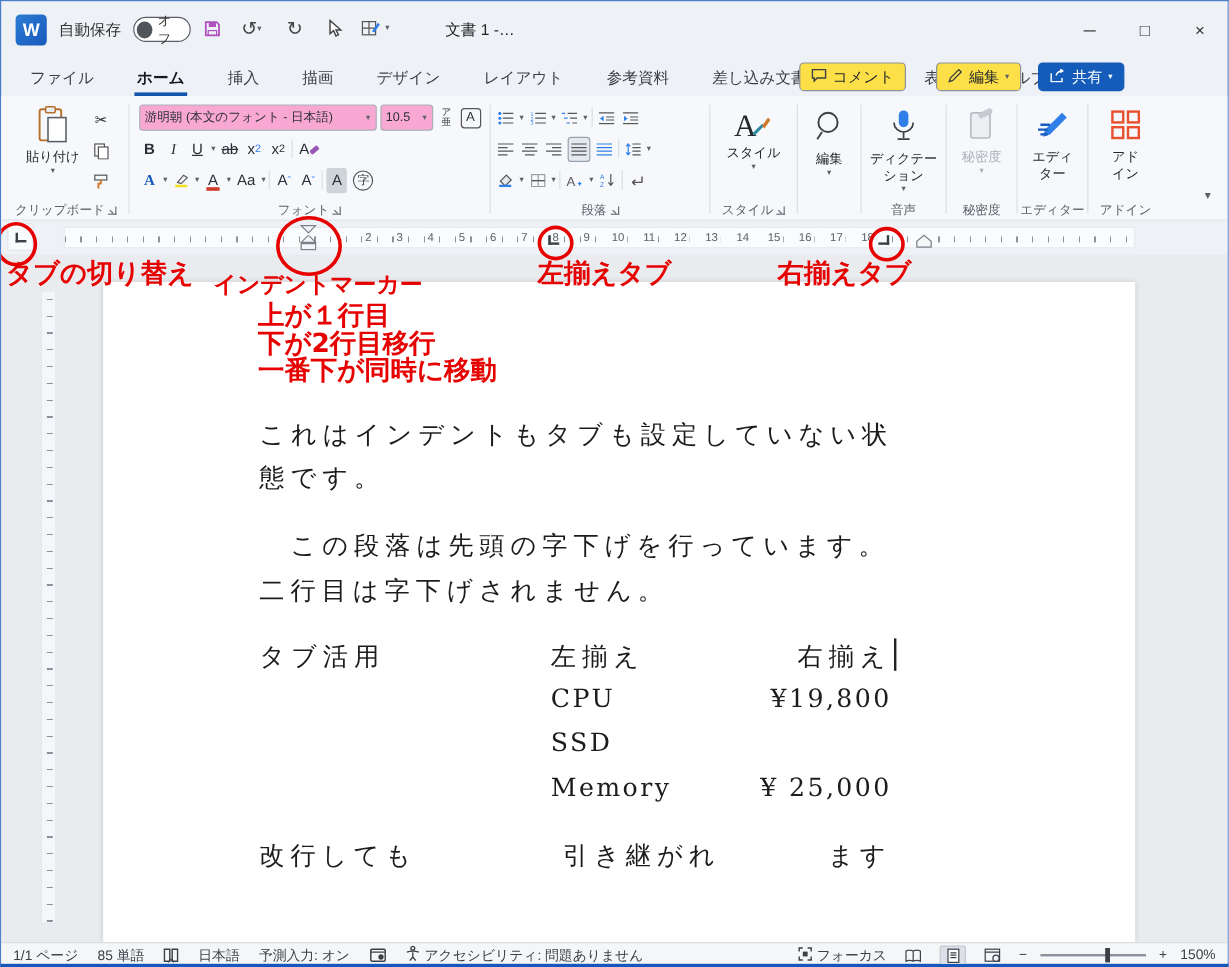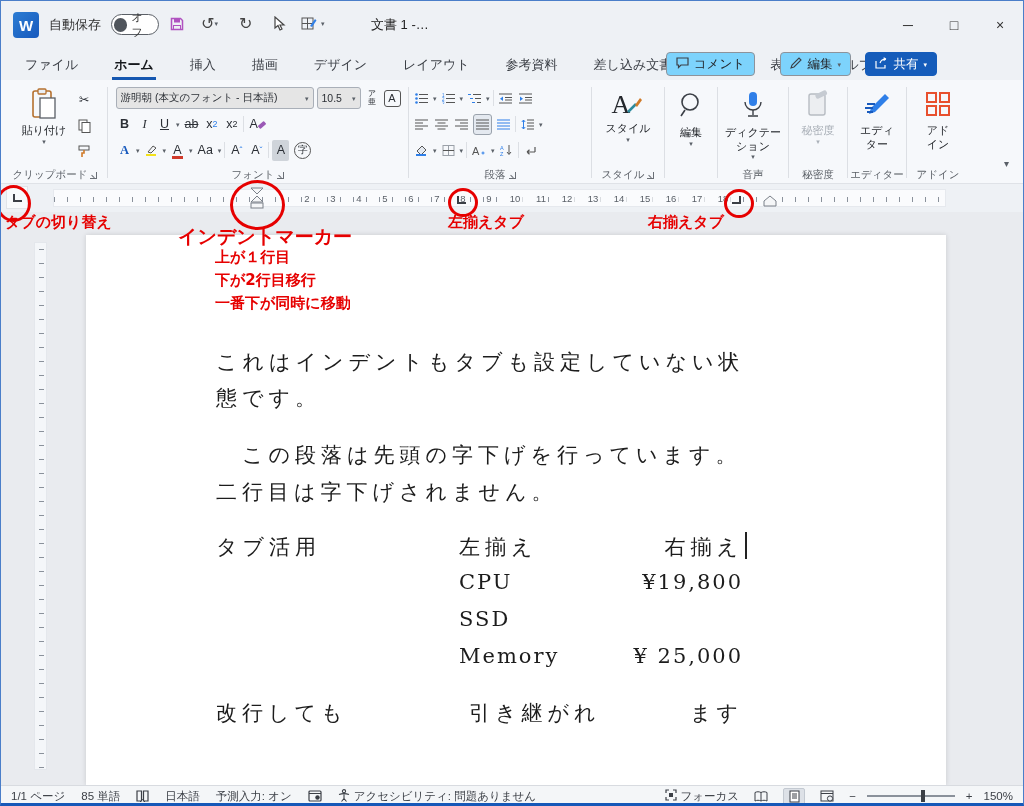--- a/index.html
+++ b/index.html
@@ -25,41 +25,41 @@
     border:1px solid #c6cbd2;border-radius:4px;display:flex;align-items:center;padding:0 10px;gap:7px;
     font-size:12.5px;color:#5a5f66;box-shadow:0 1px 2px rgba(0,0,0,.06)}
   .winctl{position:absolute;top:0;height:48px;width:46px;display:flex;align-items:center;justify-content:center;
     font-size:14px;color:#333}
 
   
   .tabrow{position:relative;height:31px;display:flex;align-items:center;padding-left:12px;gap:12px}
   .rtab{font-size:13px;color:#3b3f46;padding:5px 12px;position:relative}
   .rtab.active{color:#16191d;font-weight:bold}
   .rtab.active::after{content:"";position:absolute;left:10px;right:10px;bottom:-1px;height:2.5px;background:#1557b0}
-  .tr-btn{height:24px;border:1px solid #8d939b;border-radius:4px;background:#7dd3fc;display:flex;
+  .tr-btn{height:24px;border:1px solid #8d939b;border-radius:4px;background:#fde047;display:flex;
     align-items:center;gap:5px;padding:0 9px;font-size:12.5px;color:#24272c;position:absolute;top:3px}
   .tr-share{background:#155cba;border-color:#155cba;color:#fff}
 
   
   .ribbon{position:relative;height:104px;background:#f6f8fb;border-bottom:1px solid #dfe2e7;
     display:flex;align-items:stretch;padding:2px 2px 0 2px}
   .grp{position:relative;display:flex;flex-direction:column;align-items:center;padding:3px 4px 16px 4px}
   .grp-label{position:absolute;bottom:1px;left:0;right:0;text-align:center;font-size:10.5px;color:#5a5f66;
     display:flex;align-items:center;justify-content:center;gap:3px}
   .launcher{width:7px;height:7px;border-right:1px solid #6a6f76;border-bottom:1px solid #6a6f76;position:relative}
   .launcher::after{content:"";position:absolute;right:1px;bottom:1px;width:4px;height:1px;background:#6a6f76;transform:rotate(45deg)}
   .vdiv{width:1px;background:#dcdfe4;margin:5px 0}
   .bigbtn{display:flex;flex-direction:column;align-items:center;justify-content:flex-start;
     font-size:11px;color:#24272c;line-height:1.25;text-align:center;padding:3px 5px;border-radius:3px}
   .rrow{display:flex;align-items:center;height:26px;gap:3px}
   .rbtn{display:inline-flex;align-items:center;justify-content:center;min-width:17px;height:21px;
     border-radius:3px;font-size:12.5px;color:#2b2f35;padding:0 2px;position:relative}
   .rbtn.sel{border:1px solid #9aa2ac;background:#e4e9f0}
   .chev{font-size:7px;color:#5a6068;line-height:1}
-  .combo{display:flex;align-items:center;gap:4px;border:1px solid #a9afb8;background:#e5e5e5;border-radius:3px;
+  .combo{display:flex;align-items:center;gap:4px;border:1px solid #a9afb8;background:#f9a8d4;border-radius:3px;
     height:22px;font-size:10.5px;padding:0 4px;color:#2b2f35;white-space:nowrap}
   .uB{font-weight:bold}.uI{font-style:italic;font-family:"Liberation Serif",serif}
   .uU{text-decoration:underline}.uS{text-decoration:line-through}
   .sub{font-size:9px;vertical-align:sub}.sup{font-size:9px;vertical-align:super}
   .fx-a{color:#185abd;font-weight:bold;font-family:"Liberation Serif",serif}
   .bar{position:absolute;left:3px;right:3px;bottom:2px;height:3px}
   .gray-a{background:#cfd4da;border-radius:2px}
   .enclose{width:17px;height:17px;border:1px solid #555;border-radius:50%;font-size:10px;display:inline-flex;align-items:center;justify-content:center}
   .mini-ja{font-size:8px;line-height:1;display:flex;flex-direction:column;align-items:center}
   .dis{color:#aab0b8}
@@ -86,21 +86,21 @@
   .page{position:absolute;left:85px;top:23px;width:860px;height:550px;background:#fff;box-shadow:0 0 5px rgba(0,0,0,.14)}
   .dtext{position:absolute;font-family:"DejaVu Serif","Liberation Serif",serif;font-size:21px;color:#1c1c1c;
     letter-spacing:5px;white-space:pre}
   .dlatin{letter-spacing:2px}
   .r-col{text-align:right;left:500px;width:242px}
   .caret{position:absolute;left:744px;width:1.5px;height:27px;background:#222}
 
   
   .overlay{position:absolute;left:0;top:0;width:1024px;height:806px;pointer-events:none;z-index:50}
   .rc{position:absolute;border:3.5px solid #e60000;border-radius:50%}
-  .rt{position:absolute;color:#e60000;font-weight:bold;font-size:15px;white-space:nowrap;
+  .rt{position:absolute;color:#e60000;font-weight:bold;font-size:22px;white-space:nowrap;
     font-family:"DejaVu Sans","Liberation Sans",sans-serif}
 
   
   .statusbar{position:relative;height:21px;background:#f4f6f8;border-top:1px solid #d8dbe0;
     display:flex;align-items:center;font-size:11.5px;color:#3b3f46;padding:0 10px;gap:16px}
   .sb-right{margin-left:auto;display:flex;align-items:center;gap:11px}
   .sb-item{display:flex;align-items:center;gap:4px}
   .viewbtn{width:22px;height:17px;display:flex;align-items:center;justify-content:center;border-radius:2px}
   .viewbtn.sel{background:#dde1e7;border:1px solid #c3c9d1}
   .ztrack{position:relative;width:88px;height:2px;background:#8a919b}

